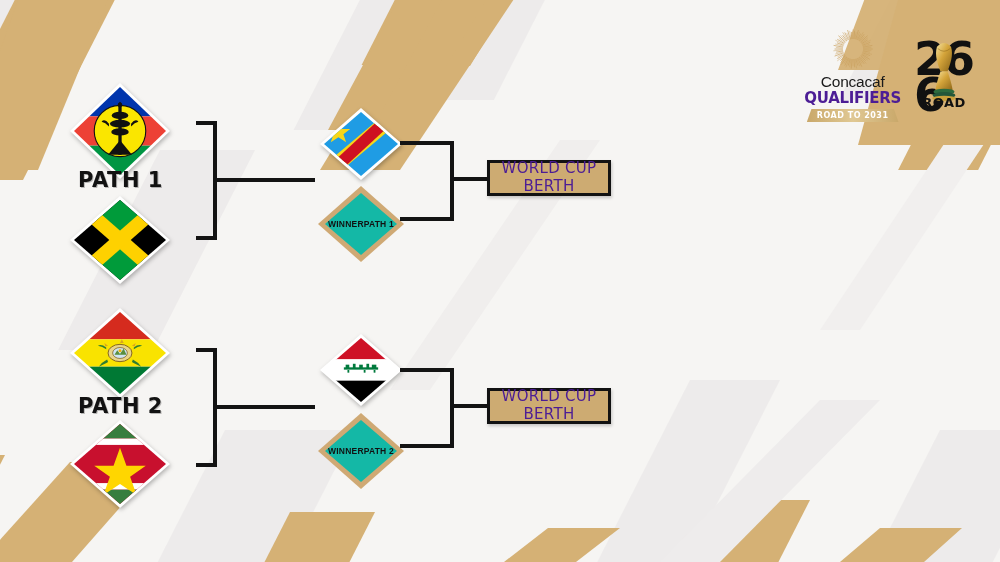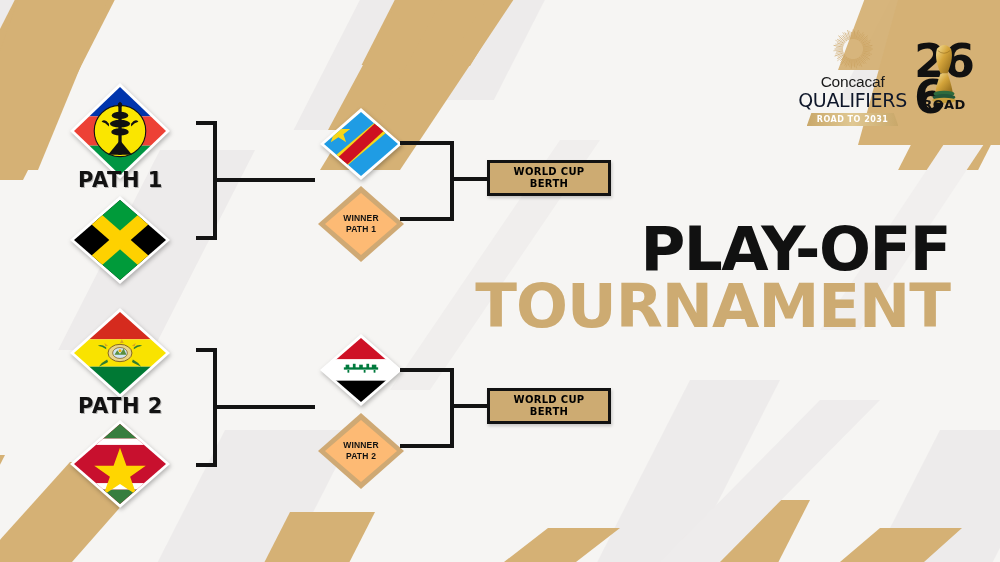--- a/index.html
+++ b/index.html
@@ -57,71 +57,71 @@
   .ln.v { width:4px; }
 
   
   .winner-wrap { position:absolute; }
   .winner-outer {
     position:absolute; inset:0; background:#cfa974;
     -webkit-clip-path:polygon(50% 0%,100% 50%,50% 100%,0% 50%);
     clip-path:polygon(50% 0%,100% 50%,50% 100%,0% 50%);
   }
   .winner-inner {
-    position:absolute; inset:7px; background:#fdba74;
+    position:absolute; inset:7px; background:#14b8a6;
     -webkit-clip-path:polygon(50% 0%,100% 50%,50% 100%,0% 50%);
     clip-path:polygon(50% 0%,100% 50%,50% 100%,0% 50%);
-    display:flex; flex-direction:column; align-items:center; justify-content:center;
+    display:flex; flex-direction:row; align-items:center; justify-content:center;
   }
   .winner-inner span {
     font-size:8.5px; font-weight:700; color:#111; line-height:1.25;
     letter-spacing:.2px; font-family:"Liberation Sans", sans-serif;
   }
 
   
   .berth {
     position:absolute;
     background:#cdab72;
     border:3px solid #121212;
     display:flex; flex-direction:column;
     align-items:center; justify-content:center;
     box-shadow:1px 2px 3px rgba(0,0,0,.2);
   }
   .berth span {
-    font-size:10px; font-weight:700; color:#000000;
+    font-size:15px; font-weight:400; color:#4c1d95;
     letter-spacing:.3px; line-height:1.18;
     font-family:"DejaVu Sans", sans-serif;
   }
 
   
   .headline { position:absolute; right:55px; top:222px; text-align:right; }
   .hl1 {
     font-family:"DejaVu Sans", sans-serif;
     font-weight:900; font-size:60px; line-height:.93;
     letter-spacing:-1.5px; color:#111;
     transform:scaleX(1.02);
   }
   .hl2 {
     font-family:"DejaVu Sans", sans-serif;
     font-weight:900; font-size:60px; line-height:.95;
     letter-spacing:-1px; color:#cdab72;
     transform:scaleX(1.02);
   }
 
   
-  .logos { position:absolute; top:28px; right:25px; display:flex; align-items:center; gap:6px; }
+  .logos { position:absolute; top:28px; right:25px; display:flex; align-items:center; gap:12px; }
   .concacaf { display:flex; flex-direction:column; align-items:center; }
   .sunburst { width:42px; height:42px; position:relative; margin-bottom:3px; }
   .cc-name {
     font-family:"Liberation Sans", sans-serif;
     font-size:15.5px; font-weight:400; color:#1a1a1a; letter-spacing:-.2px;
   }
   .cc-qual {
     font-family:"DejaVu Sans", sans-serif;
-    font-size:19px; font-weight:400; color:#0f172a; letter-spacing:-.3px;
+    font-size:15px; font-weight:700; color:#4c1d95; letter-spacing:-.3px;
     margin-top:-2px;
   }
   .cc-road {
     margin-top:2px;
     background:linear-gradient(90deg,#c9a86a,#e0c893,#c9a86a);
     color:#fff; font-size:8px; font-weight:800; letter-spacing:.5px;
     padding:2px 10px 2px;
     font-family:"DejaVu Sans", sans-serif;
     clip-path:polygon(5% 0,95% 0,100% 100%,0% 100%);
   }
@@ -378,24 +378,20 @@
   <div class="ln h" style="left:400px; top:368px; width:54px;"></div>
   <div class="ln h" style="left:400px; top:444px; width:54px;"></div>
   <div class="ln v" style="left:450px; top:368px; height:80px;"></div>
   <div class="ln h" style="left:450px; top:404px; width:42px;"></div>
 
   <div class="berth" style="left:487px; top:388px; width:124px; height:36px;">
     <span>WORLD CUP</span>
     <span>BERTH</span>
   </div>
 
-  <div class="headline">
-    <div class="hl1">PLAY-OFF</div>
-    <div class="hl2">TOURNAMENT</div>
-  </div>
 
   <div class="logos">
 
     <div class="concacaf">
       <div class="sunburst">
         <svg viewBox="0 0 100 100" style="width:100%;height:100%">
           <g stroke="#c9a05e" stroke-width="1.6" stroke-linecap="round">
             <g id="rays"></g>
           </g>
 

